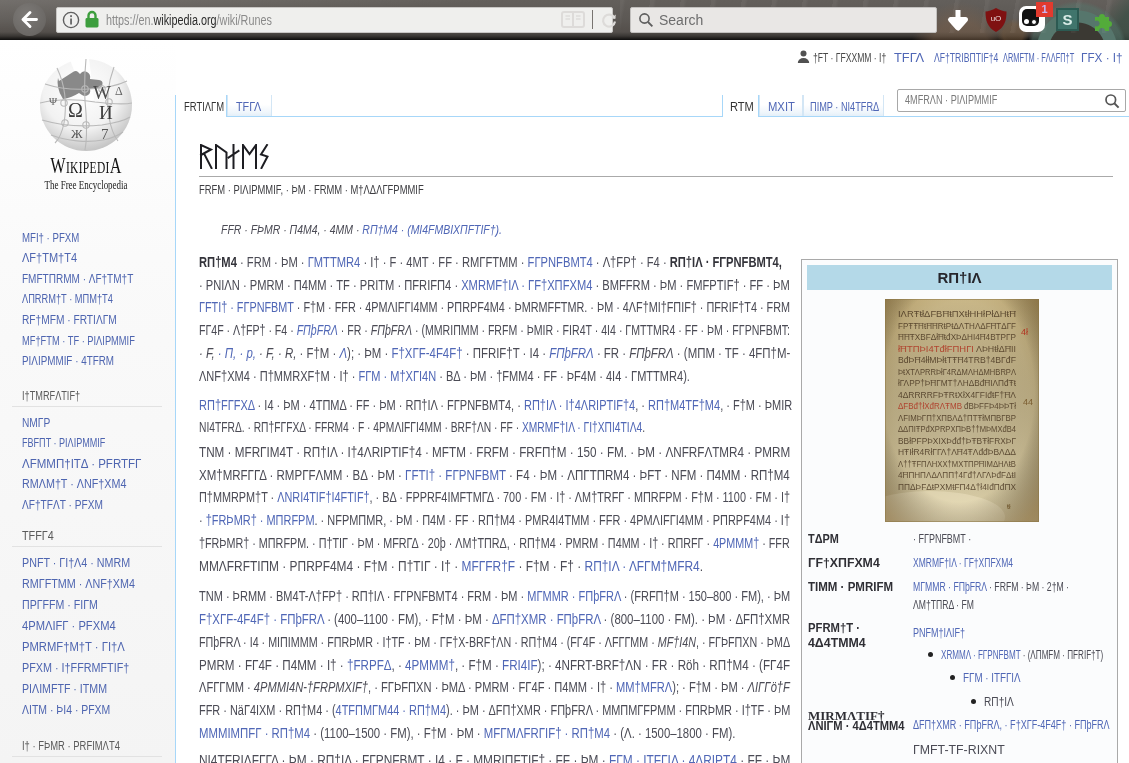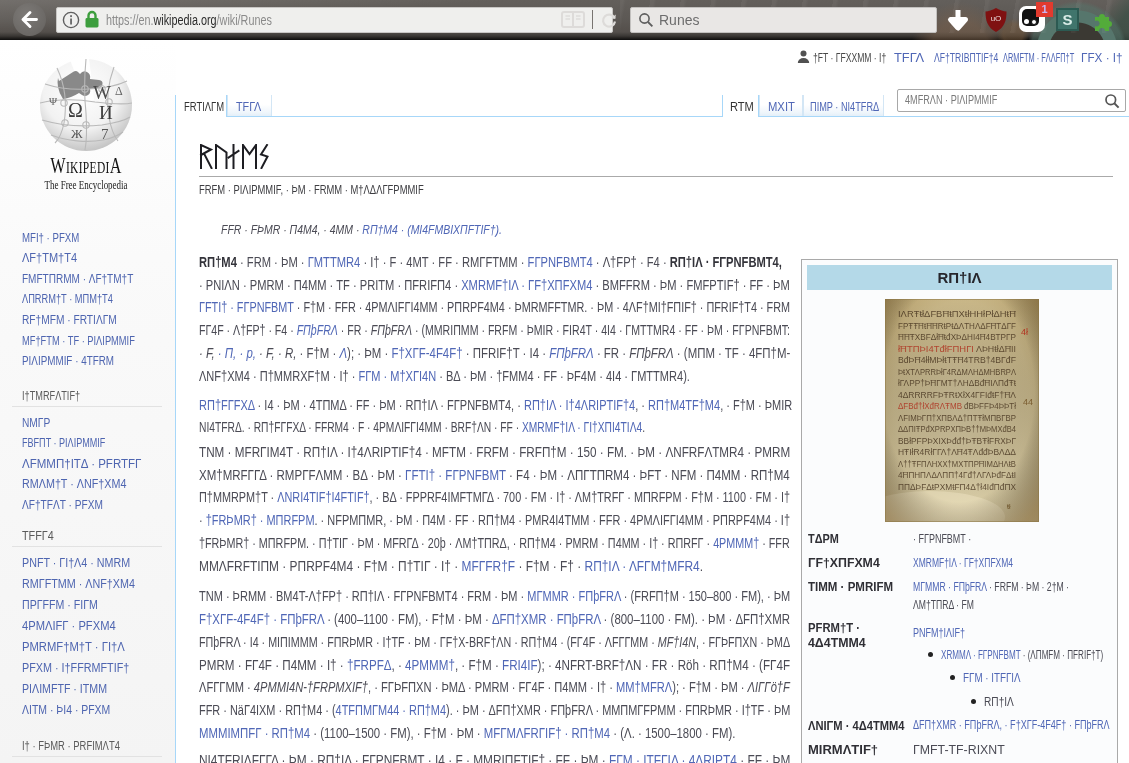--- a/index.html
+++ b/index.html
@@ -47,21 +47,21 @@
     <div class="abs" style="left:592px;top:10px;width:1px;height:19px;background:#787470"></div>
     <svg class="abs" style="left:599px;top:10px" width="20" height="20" viewBox="0 0 20 20">
       <path d="M15.5 8 A6 6 0 1 0 16 11.5" fill="none" stroke="#dddbd9" stroke-width="2.2"></path>
       <path d="M16.8 4.5 L16.3 9 L12 8.2 Z" fill="#dddbd9"></path>
     </svg>
     <div class="abs" style="left:630px;top:7px;width:307px;height:26px;background:#e9e7e5;border-radius:2px;border:1px solid #c2c0be;"></div>
     <svg class="abs" style="left:638px;top:12px" width="16" height="16" viewBox="0 0 16 16">
       <circle cx="6.5" cy="6.5" r="4.6" fill="none" stroke="#5e5e5e" stroke-width="1.6"></circle>
       <line x1="10" y1="10" x2="14.4" y2="14.4" stroke="#5e5e5e" stroke-width="1.8"></line>
     </svg>
-    <div class="abs" style="left:659px;top:12px;font-size:14px;color:#6d6d6d">Runes</div>
+    <div class="abs" style="left:659px;top:12px;font-size:14px;color:#6d6d6d">Search</div>
     <svg class="abs" style="left:945px;top:8px" width="26" height="25" viewBox="0 0 26 25">
       <path d="M13 2 V13 M13 20 L5.5 11.5 H20.5 Z M6 11.5 H20" stroke="#fff" stroke-width="5" fill="#fff" stroke-linejoin="round"></path>
     </svg>
     <svg class="abs" style="left:984px;top:7px" width="24" height="26" viewBox="0 0 24 26">
       <path d="M12 1 C8 3.5 4.5 4.2 1.5 4.5 C1.5 13 3 20 12 25 C21 20 22.5 13 22.5 4.5 C19.5 4.2 16 3.5 12 1 Z" fill="#7f1111"></path>
       <text x="12" y="14" font-size="8" fill="#e8d9d9" text-anchor="middle" font-family="Liberation Sans">uO</text>
     </svg>
     <div class="abs" style="left:1019px;top:6px;width:26px;height:26px;background:#fff;border-radius:7px;"></div>
     <div class="abs" style="left:1022px;top:9px;width:17px;height:17px;background:#111;border-radius:5px;"></div>
     <div class="abs" style="left:1024px;top:19px;width:5px;height:5px;background:#fff;border-radius:50%;"></div>
@@ -250,14 +250,14 @@
     <div class="ib ibl nw" style="top: 635px; transform: scaleX(0.9508); transform-origin: 0px 50%;">4Δ4TMM4</div>
     <div class="ib nw" style="left: 913px; top: 625px; font-size: 13px; transform: scaleX(0.6933); transform-origin: 0px 50%;"><span class="b">PNFM†IΛIF†</span></div>
     <div class="abs" style="left:928px;top:652px;width:5px;height:5px;border-radius:50%;background:#222"></div>
     <div class="ib nw" style="left: 941px; top: 648px; font-size: 12.5px; transform: scaleX(0.648); transform-origin: 0px 50%;"><span class="b">XRMMΛ · FΓPNFBMT</span><span class="d"> · (ΛΠMFM · ΠFRIF†T)</span></div>
     <div class="abs" style="left:950px;top:675px;width:5px;height:5px;border-radius:50%;background:#222"></div>
     <div class="ib nw" style="left: 963px; top: 671px; font-size: 12.5px; transform: scaleX(0.7838); transform-origin: 0px 50%;"><span class="b">FΓM · ITFΓIΛ</span></div>
     <div class="abs" style="left:971px;top:699px;width:5px;height:5px;border-radius:50%;background:#222"></div>
     <div class="ib nw" style="left: 984px; top: 695px; font-size: 12.5px; transform: scaleX(0.8108); transform-origin: 0px 50%;"><span class="d">RΠ†IΛ</span></div>
     <div class="ib ibl nw" style="top: 718px; transform: scaleX(0.8584); transform-origin: 0px 50%;">ΛNIΓM · 4Δ4TMM4</div>
     <div class="ib nw" style="left: 913px; top: 718px; font-size: 12.5px; transform: scaleX(0.7243); transform-origin: 0px 50%;"><span class="b">ΔFΠ†XMR · FΠþFRΛ, · F†XΓF-4F4F† · FΠþFRΛ</span></div>
-    <div class="ib ibl nw" style="top: 742px; transform: scaleX(1); transform-origin: 0px 50%;">MIRMΛTIF†</div>
+    <div class="ib ibl nw" style="top: 708px; transform: scaleX(1); transform-origin: 0px 50%; font-family: Liberation Serif, serif;">MIRMΛTIF†</div>
     <div class="ib nw" style="left: 913px; top: 742px; font-size: 13px; transform: scaleX(0.9485); transform-origin: 0px 50%;"><span class="d">ΓMFT-TF-RIXNT</span></div>
 </div>
 </body></html>

